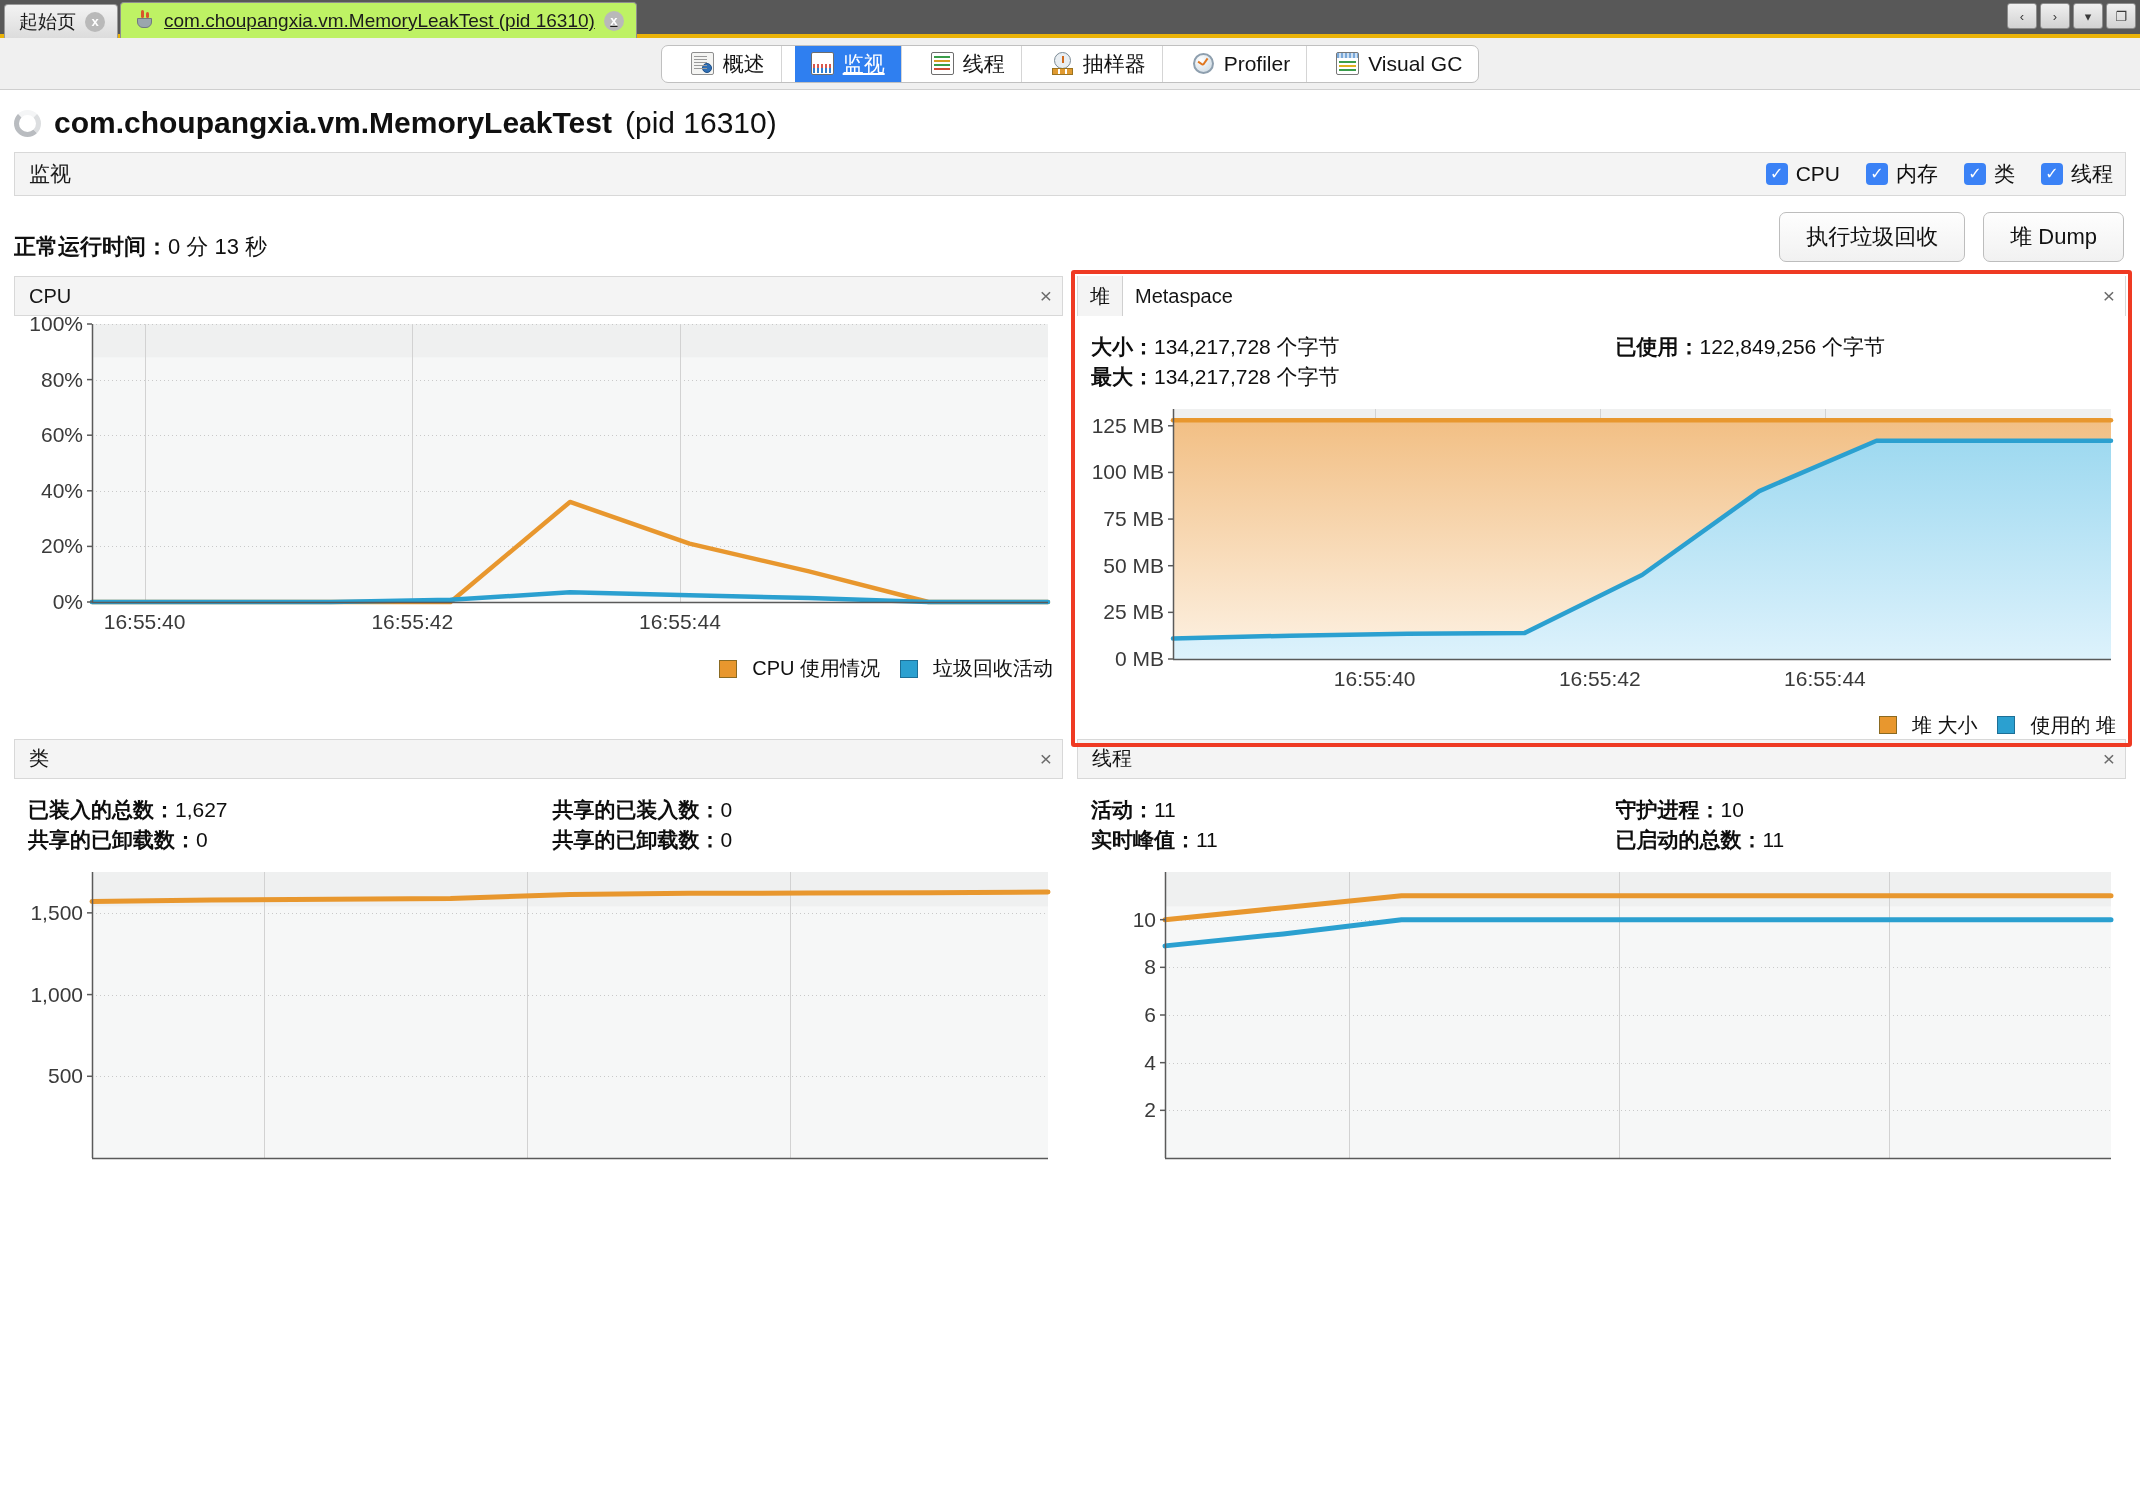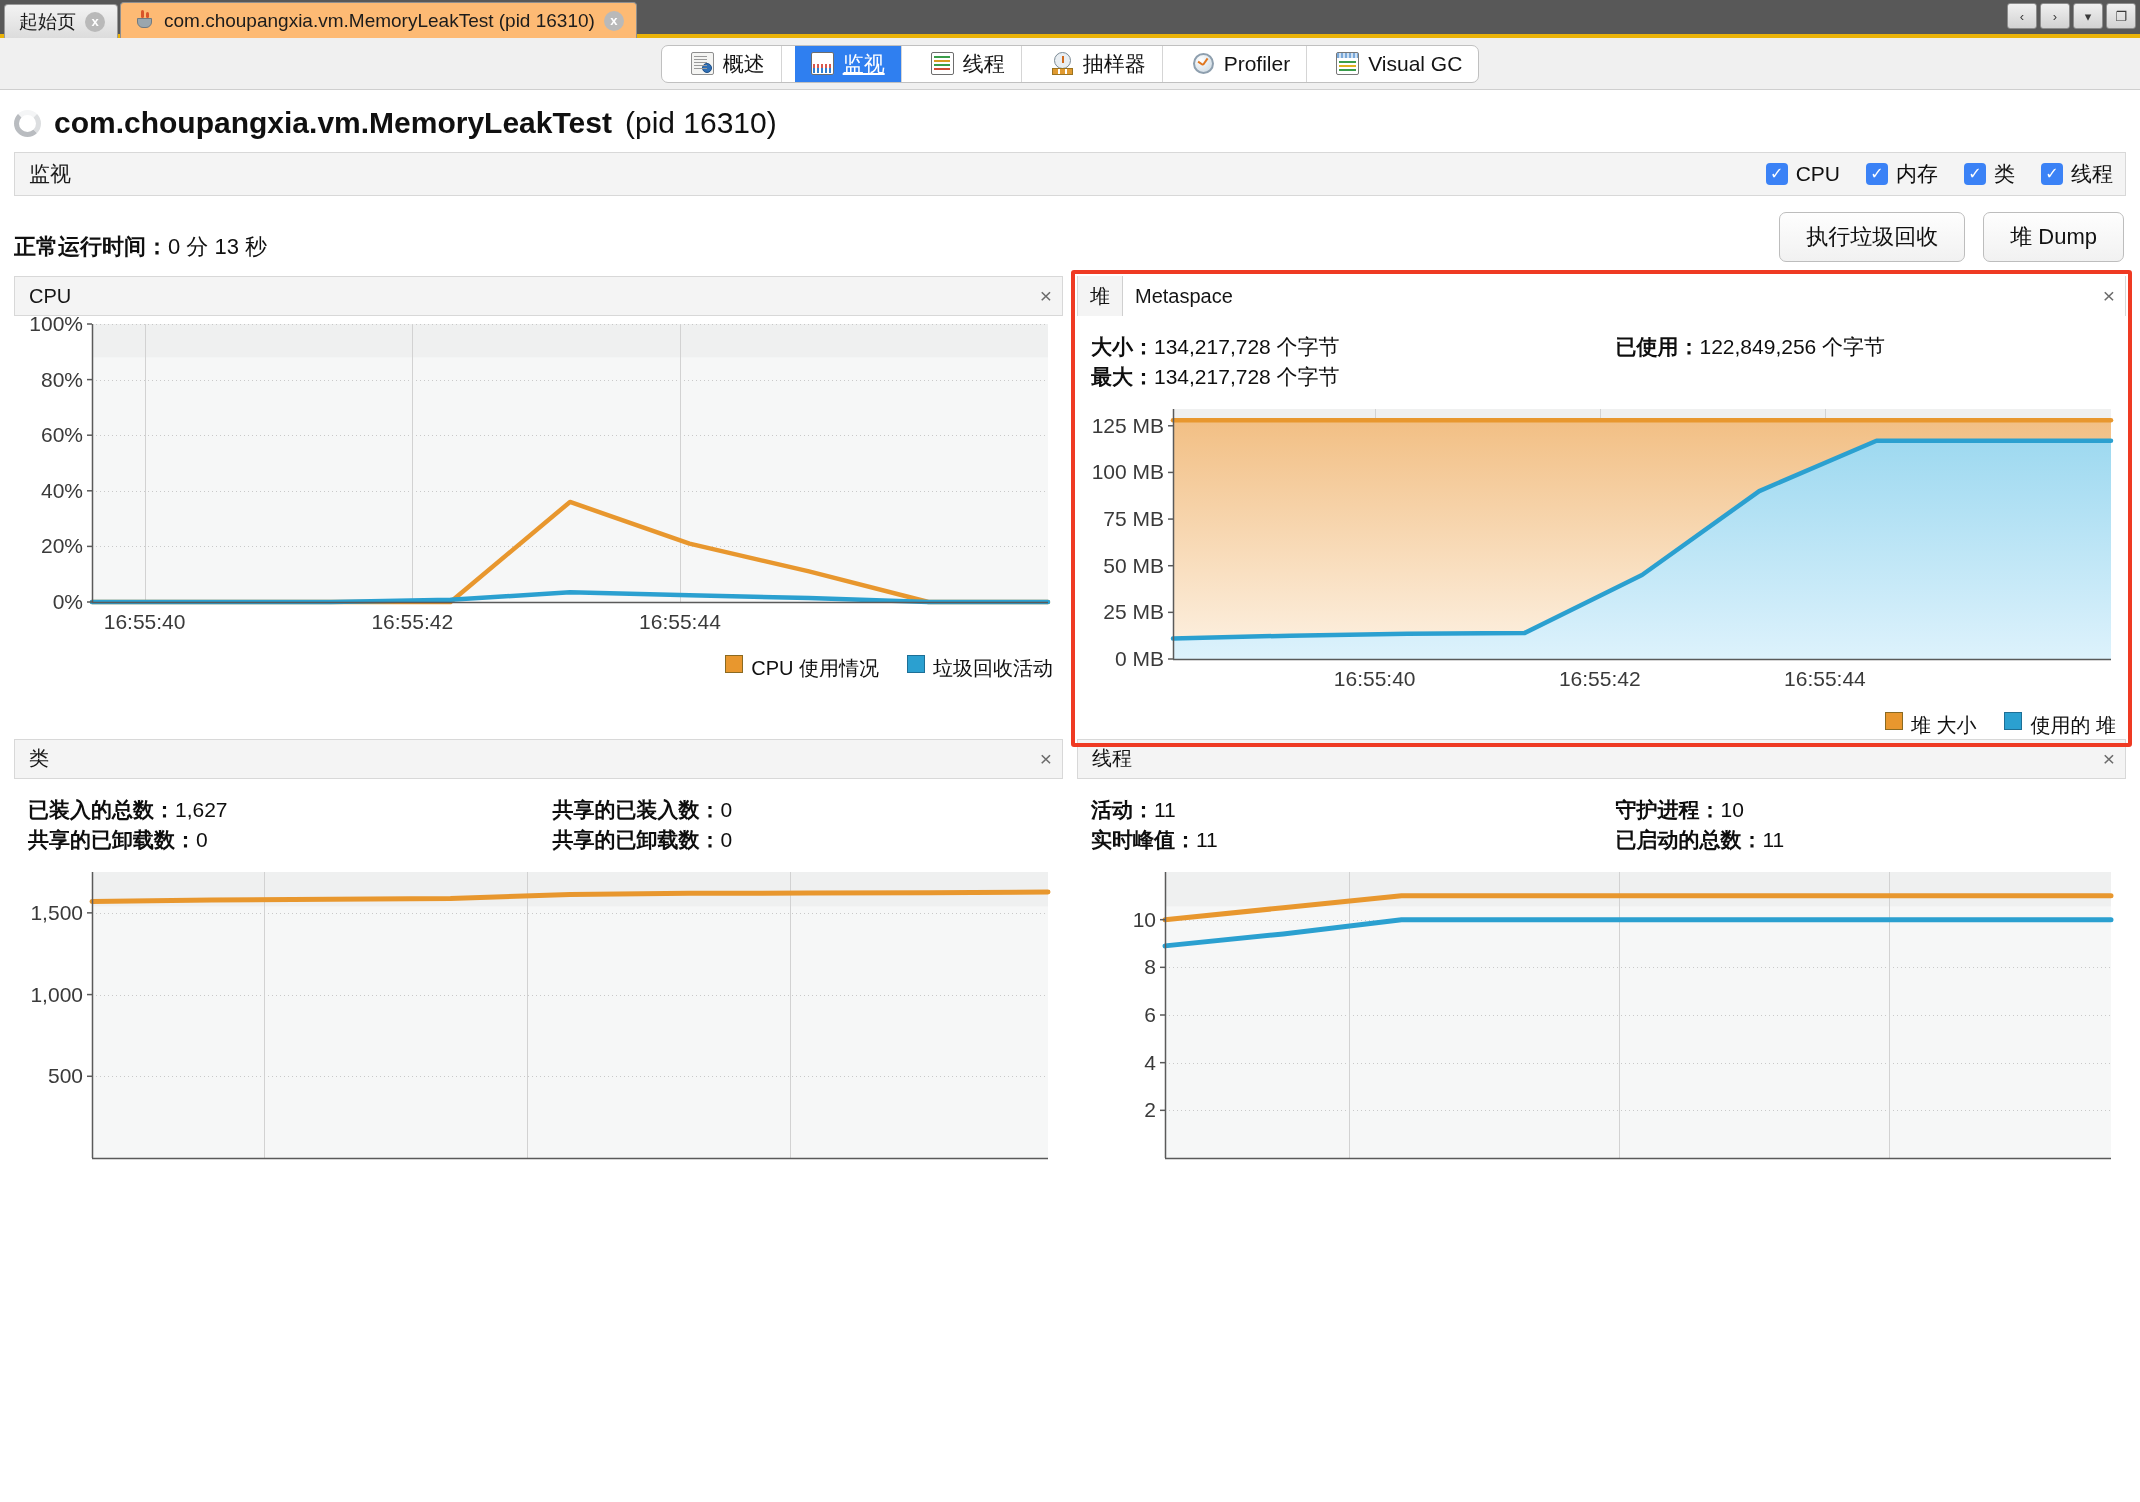--- a/index.html
+++ b/index.html
@@ -22,23 +22,24 @@
     display: flex; align-items: center; gap: 9px;
     height: 34px; padding: 0 12px 0 14px;
     font-size: 19px; color: #1c1c1c;
     background: linear-gradient(#f3f3f3, #dcdcdc);
     border: 1px solid #9a9a9a; border-bottom: none;
     border-radius: 4px 4px 0 0;
     margin-right: 2px;
     white-space: nowrap;
   }
   .wtab.active {
-    background: #fdba74;
+    background: #bef264;
     height: 36px;
     border-color: #8e8e8e;
+    text-decoration: underline;
   }
   .wtab .closebtn {
     width: 20px; height: 20px; border-radius: 50%;
     background: #b9b9b9; color: #ffffff;
     font-size: 13px; line-height: 20px; text-align: center;
     font-weight: bold;
   }
   .java-ico {
     width: 20px; height: 22px; position: relative; display: inline-block;
   }
@@ -216,21 +217,21 @@
   .stat-line { display: flex; font-size: 21px; color: #0e0e0e; line-height: 1.45; }
   .stat-line .col { width: 50%; padding-left: 14px; }
   .stat-line b { font-weight: 700; }
 
   
   .chart-wrap { position: relative; }
   .legend {
     display: flex; justify-content: flex-end; gap: 20px;
     padding: 5px 10px 0 0; font-size: 20px; color: #111;
   }
-  .legend .lg { display: flex; align-items: flex-start; gap: 8px; margin-left: 8px; }
+  .legend .lg { display: flex; align-items: center; gap: 15px; }
   .swatch { width: 18px; height: 18px; border: 1px solid #8a6a22; }
   .swatch.blue { border-color: #1d6f96; }
 
   
   .red-box {
     position: absolute;
     border: 4px solid #ef3a23;
     border-radius: 3px;
     pointer-events: none;
     z-index: 50;

